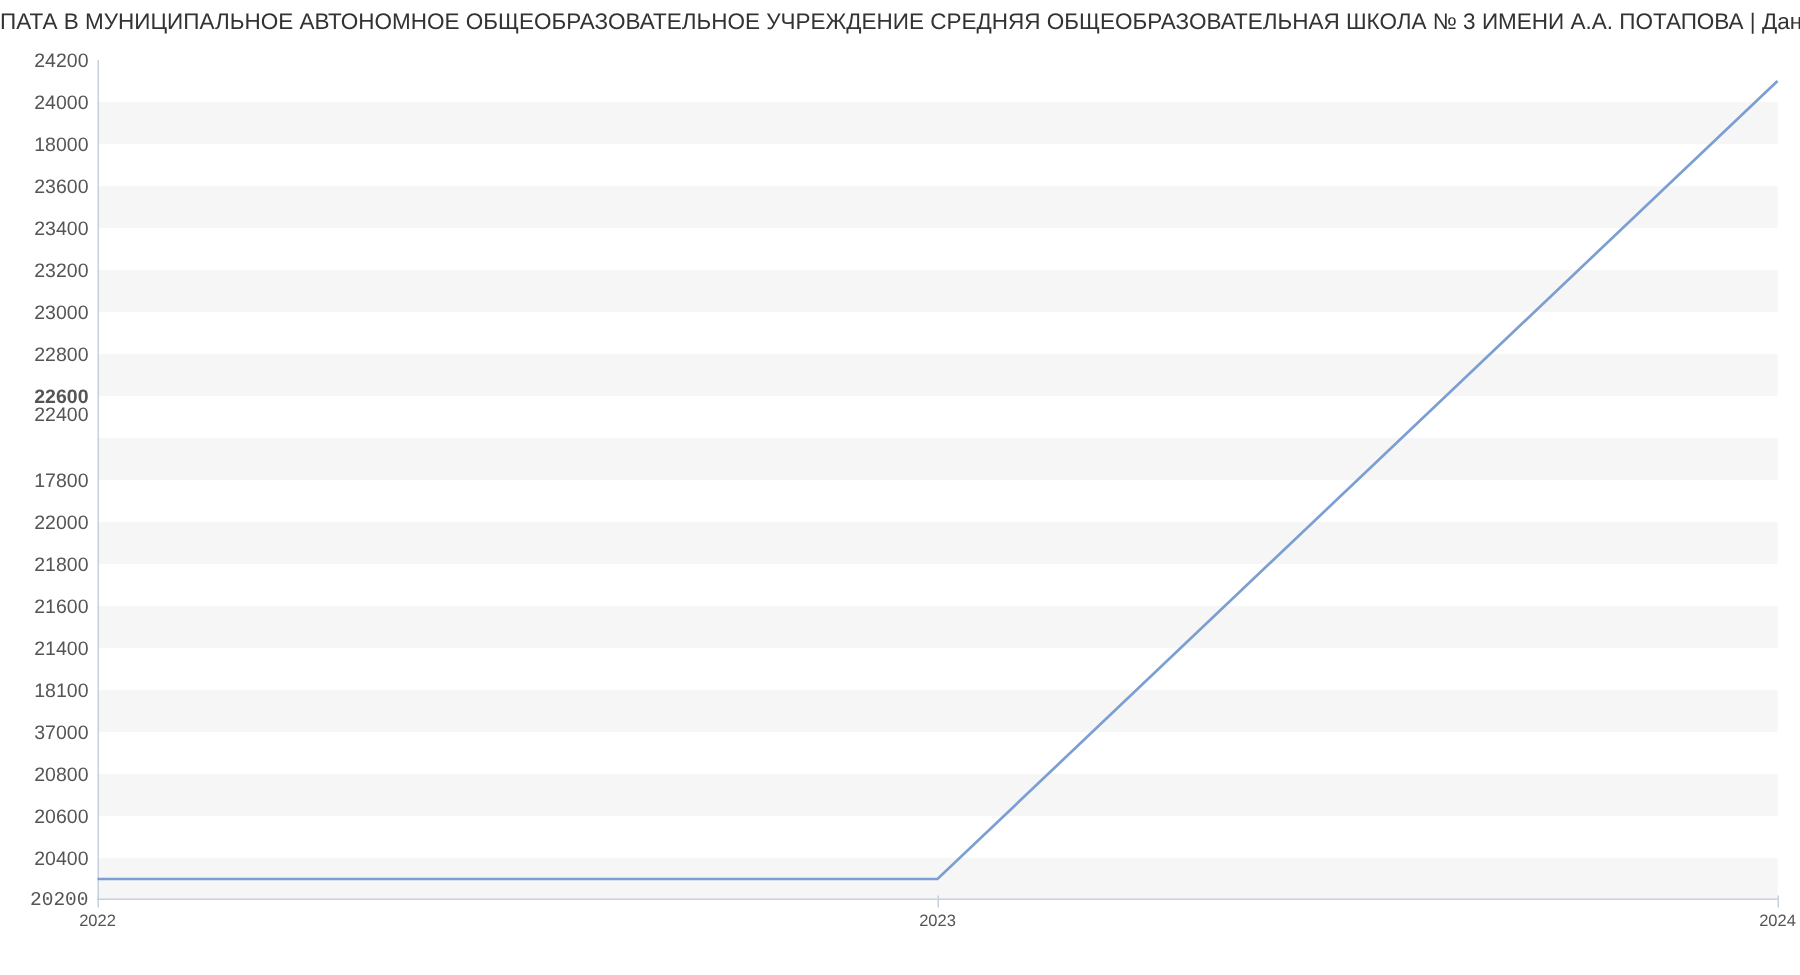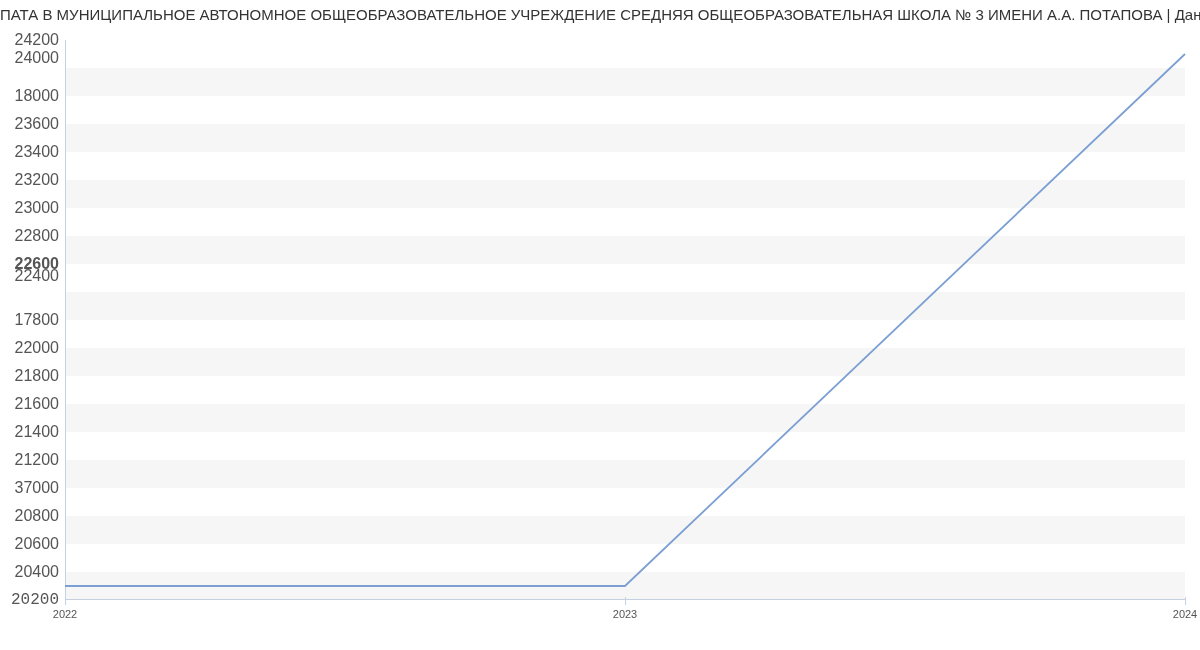--- a/index.html
+++ b/index.html
@@ -48,21 +48,21 @@
     left: 0;
     width: 100%;
     height: 1px;
     background: #c5d0e0;
     bottom: 0;
   }
   .y-tick-label {
     position: absolute;
     right: 100%;
     padding-right: 6px;
-    font-size: 16px;
+    font-size: 13px;
     color: #555;
     transform: translateY(-50%);
     white-space: nowrap;
   }
   .x-tick {
     position: absolute;
     bottom: -5px;
     width: 1px;
     height: 8px;
     background: #c5d0e0;
@@ -120,35 +120,35 @@
     <div class="y-axis-line"></div>
     <div class="x-axis-line"></div>
     <svg class="series" viewBox="0 0 1120 560">
       <path class="series-path" d="M0 546 L560 546 L1120 14 "></path>
     </svg>
   <div class="y-tick-label" style="top: 560px; font-family: Liberation Mono, monospace;">20200</div>
       <div class="y-tick-label" style="top: 532px;">20400</div>
       <div class="y-tick-label" style="top: 504px;">20600</div>
       <div class="y-tick-label" style="top: 476px;">20800</div>
       <div class="y-tick-label" style="top: 448px;">37000</div>
-      <div class="y-tick-label" style="top: 420px;">21200</div>
+      <div class="y-tick-label" style="top: 420px;">18100</div>
       <div class="y-tick-label" style="top: 392px;">21400</div>
       <div class="y-tick-label" style="top: 364px;">21600</div>
       <div class="y-tick-label" style="top: 336px;">21800</div>
       <div class="y-tick-label" style="top: 308px;">22000</div>
       <div class="y-tick-label" style="top: 280px;">17800</div>
       <div class="y-tick-label" style="top: 236px;">22400</div>
       <div class="y-tick-label" style="top: 224px; font-weight: bold;">22600</div>
       <div class="y-tick-label" style="top: 196px;">22800</div>
       <div class="y-tick-label" style="top: 168px;">23000</div>
       <div class="y-tick-label" style="top: 140px;">23200</div>
       <div class="y-tick-label" style="top: 112px;">23400</div>
       <div class="y-tick-label" style="top: 84px; margin-left: 29px;">23600</div>
       <div class="y-tick-label" style="top: 56px;">18000</div>
-      <div class="y-tick-label" style="top: 18px;">24000</div>
+      <div class="y-tick-label" style="top: 28px;">24000</div>
       <div class="y-tick-label" style="top: 0px;">24200</div>
       <div class="x-tick" style="left: 0px;"></div>
       <div class="x-tick-label" style="left: 0px;">2022</div>
       <div class="x-tick" style="left: 560px;"></div>
       <div class="x-tick-label" style="left: 560px;">2023</div>
       <div class="x-tick" style="left: 1120px;"></div>
       <div class="x-tick-label" style="left: 1120px;">2024</div>
     </div>
 </div>
 

